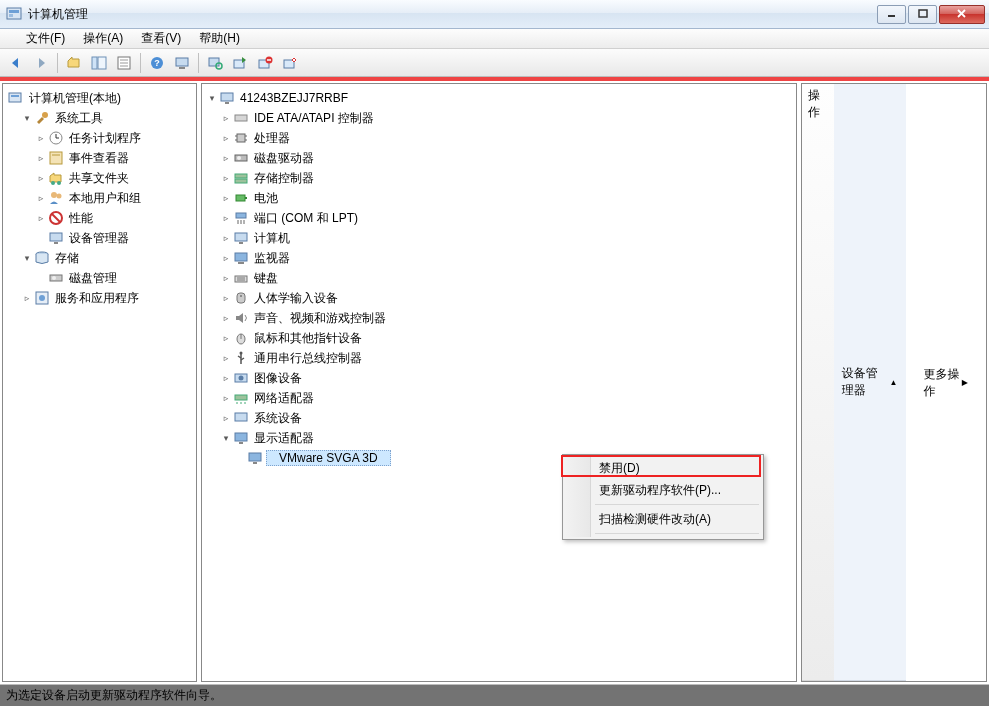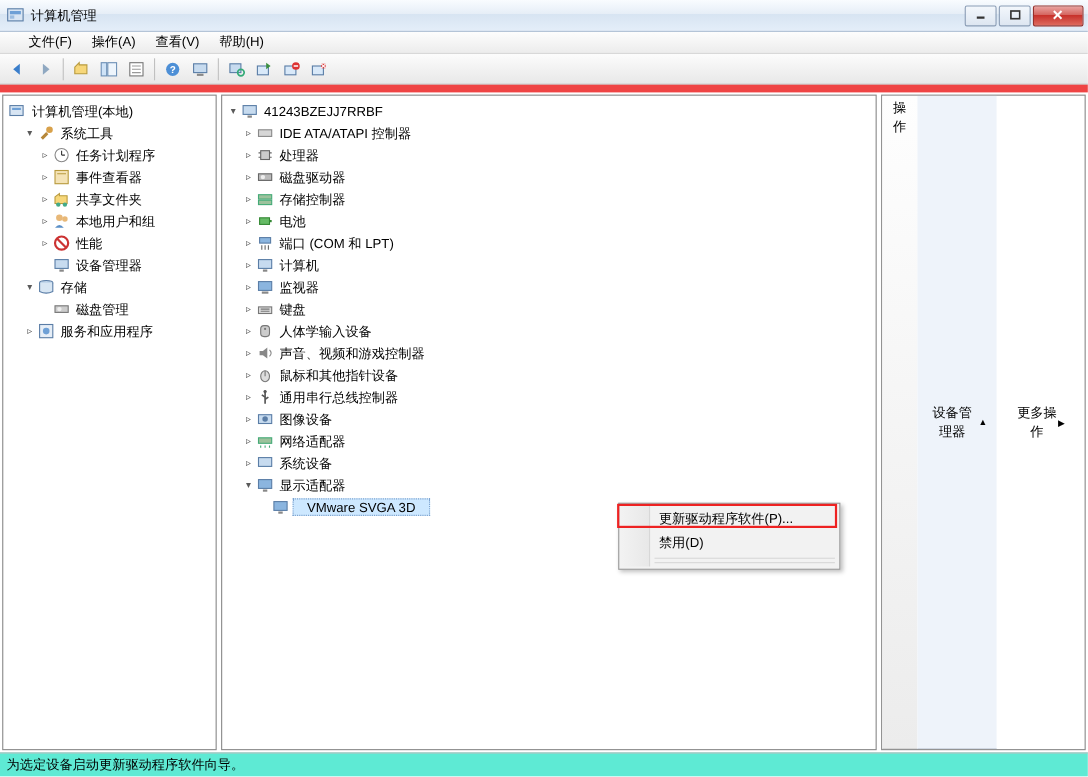--- a/index.html
+++ b/index.html
@@ -67,23 +67,22 @@
   width: 24px; height: 24px;
   display: flex; align-items: center; justify-content: center;
   border: 1px solid transparent;
 }
 .tsep { width: 1px; height: 20px; background: #c0c0c0; margin: 0 3px; }
 
 
 .main {
   flex: 1;
   display: flex;
-  border-top: 7px solid #ef4444;
+  border-top: 4px solid #ef4444;
   min-height: 0;
-  text-align: center;
 }
 .pane {
   background: #fff;
   border: 1px solid #888;
   margin: 2px;
   overflow: auto;
 }
 .pane.left { width: 195px; flex-shrink: 0; }
 .pane.center { flex: 1; position: relative; }
 .pane.right { width: 186px; flex-shrink: 0; display: flex; flex-direction: row; }
@@ -163,21 +162,21 @@
   width: 200px; height: 22px;
   border: 2px solid #e22;
   z-index: 5;
   pointer-events: none;
 }
 
 
 .statusbar {
   height: 22px;
   border-top: 1px solid #bdbdbd;
-  background: #5eead4;
+  background: #737373;
   display: flex; align-items: center;
   padding: 0 6px;
 }
 
 
 .tri { font-size: 8px; }
 </style>
 </head>
 <body>
 
@@ -607,26 +606,29 @@
               <rect x="6" y="12" width="4" height="2" fill="#888"></rect>
             </svg>
           </span>
         <span class="tlabel sel">VMware SVGA 3D</span>
       </div>
     </div>
 
     <div class="ctxmenu">
       <div class="gutter"></div>
       <div class="ctxitem">
+          <span>禁用(D)</span>
+        </div>
+      <div class="ctxitem">
           <span>更新驱动程序软件(P)...</span>
         </div>
+      <div class="ctxsep"></div>
       <div class="ctxitem">
-          <span>禁用(D)</span>
-        </div>
-      <div class="ctxsep"></div>
+          <span>扫描检测硬件改动(A)</span>
+        </div>
       <div class="ctxsep"></div>
     </div>
     <div class="ctxhl"></div>
   </div>
 
   <div class="pane right">
     <div class="action-header">操作</div>
     <div class="action-section">
       <span>设备管理器</span>
       <span class="tri">▲</span>

